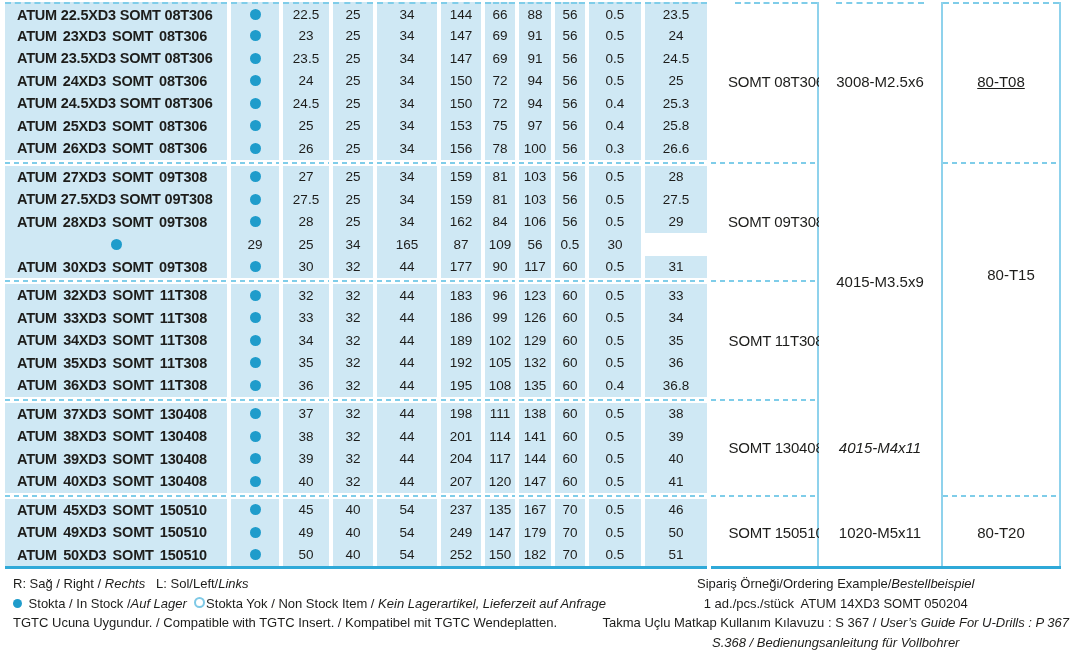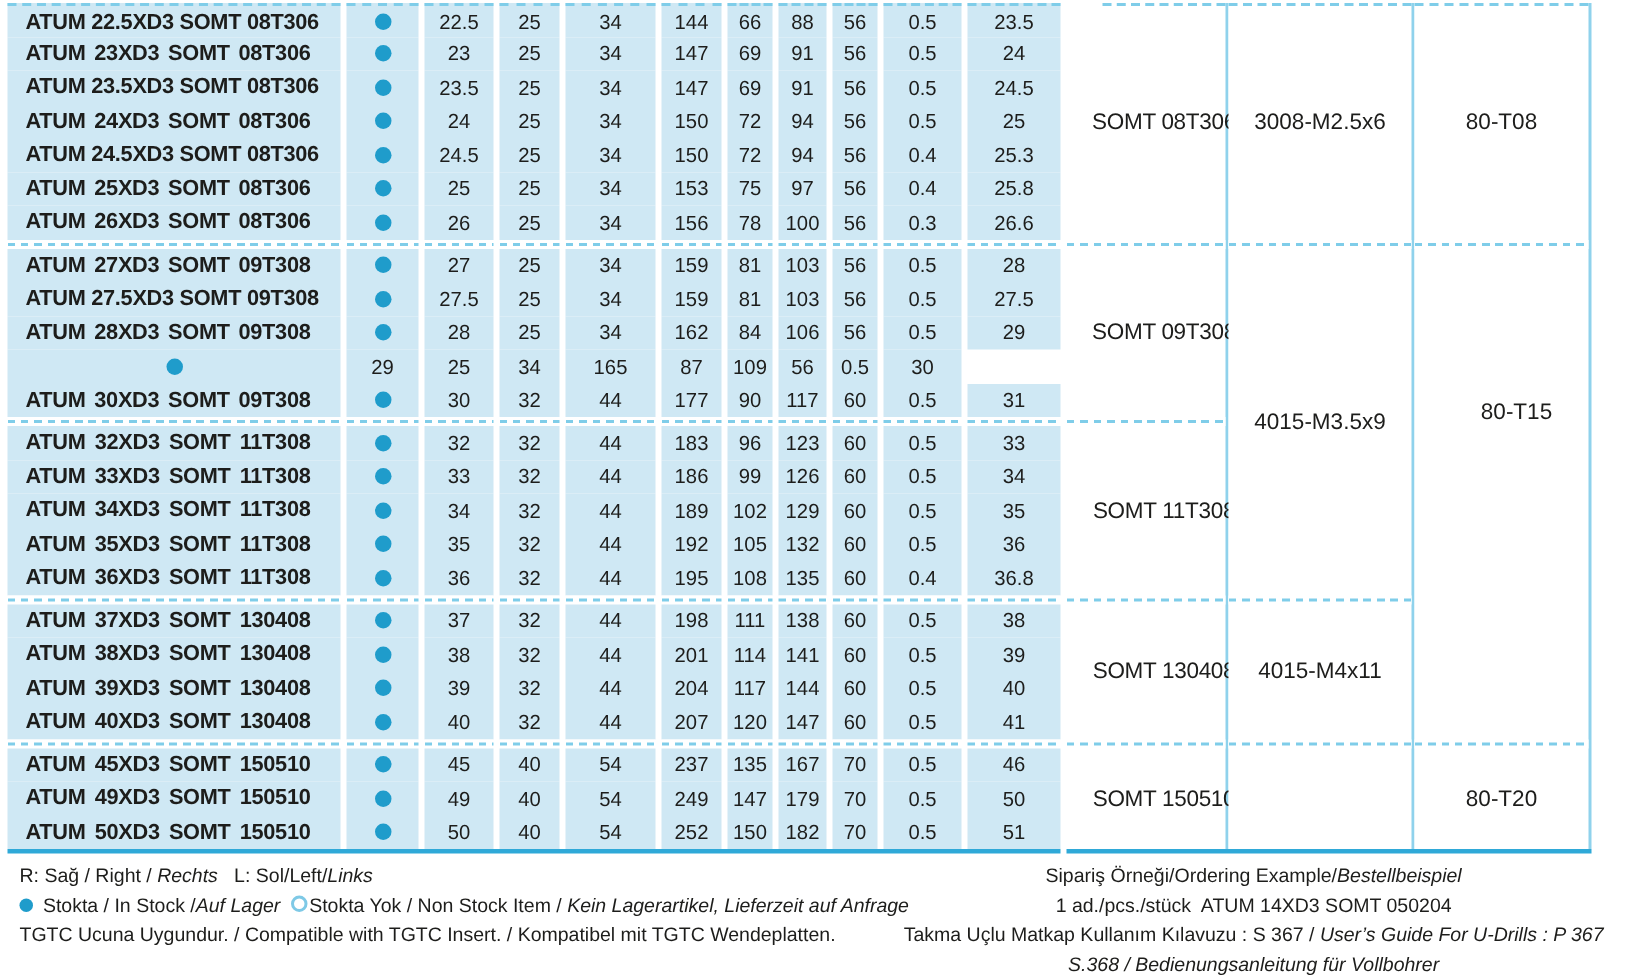--- a/index.html
+++ b/index.html
@@ -21,21 +21,21 @@
   .dot{width:11px;height:11px;border-radius:50%;background:var(--dotBlue);}
   .trow.sep{height:6px;}
   .trow.sep .cell{background:#ffffff;border-top:none;
      background-image:repeating-linear-gradient(90deg,var(--dashBlue) 0 5px,transparent 5px 9px);
      background-size:100% 2px;background-position:center;background-repeat:no-repeat;}
 
   
   .right-panel{display:flex;margin-left:4px;border-bottom:3px solid var(--lineBlue);}
   .rcol{display:flex;flex-direction:column;border-right:2px solid var(--borderBlue);background:#fff;}
   .rcol.insert{width:106px;}
-  .rcol.screw{width:122px;}
+  .rcol.screw{width:122px;align-items:center;}
   .rcol.torx{width:116px;}
   .rcell{box-sizing:border-box;display:flex;align-items:center;justify-content:center;
          font-size:15px;white-space:nowrap;}
   .rcol > .rcell:first-child{border-top:2px dashed var(--dashBlue);}
   .rcell.insert{font-weight:400;font-size:15px;letter-spacing:-0.2px;margin-left:24px;}
   .rcell.offset-top{align-items:flex-start;padding-top:100px;}
   .rsep{height:6px;background:#ffffff;
      background-image:repeating-linear-gradient(90deg,var(--dashBlue) 0 5px,transparent 5px 9px);
      background-size:100% 2px;background-position:center;background-repeat:no-repeat;}
 
@@ -478,25 +478,26 @@
           <div class="rsep"></div>
           <div class="rcell insert" style="height: 90px;">SOMT 130408</div>
           <div class="rsep"></div>
           <div class="rcell insert" style="height: 67.5px;">SOMT 150510</div>
         </div>
       <div class="rcol screw">
           <div class="rcell screw" style="height: 157.5px;">3008-M2.5x6</div>
           <div class="rsep"></div>
           <div class="rcell screw" style="height: 231px;">4015-M3.5x9</div>
           <div class="rsep"></div>
-          <div class="rcell screw" style="height: 90px;">4015-M4x11</div>
-          <div class="rsep"></div>
+          <div class="rcell screw" style="height: 90px; font-style: italic;">4015-M4x11</div>
+          <div class="rsep"></div>
+          <div class="rcell screw" style="height: 67.5px;">1020-M5x11</div>
         </div>
       <div class="rcol torx">
-          <div class="rcell torx" style="height: 157.5px;">80-T08</div>
+          <div class="rcell torx" style="height: 157.5px; text-decoration: underline;">80-T08</div>
           <div class="rsep"></div>
           <div class="rcell torx offset-top" style="height: 327px; margin-left: 20px;">80-T15</div>
           <div class="rsep"></div>
           <div class="rcell torx" style="height: 67.5px;">80-T20</div>
         </div>
     </div>
   </div>
   <div class="footer-left"><div class="fline"><span>R: Sağ / Right / </span><span class="it">Rechts</span><span>   L: Sol/Left/</span><span class="it">Links</span></div><div class="fline"><span class="ldot"></span><span> Stokta / In Stock /</span><span class="it">Auf Lager</span><span>  </span><span class="lring"></span><span>Stokta Yok / Non Stock Item / </span><span class="it">Kein Lagerartikel, Lieferzeit auf Anfrage</span></div><div class="fline"><span>TGTC Ucuna Uygundur. / Compatible with TGTC Insert. / Kompatibel mit TGTC Wendeplatten.</span></div></div>
   <div class="footer-right"><div class="fline"><span>Sipariş Örneği/Ordering Example/</span><span class="it">Bestellbeispiel</span></div><div class="fline"><span>1 ad./pcs./stück  ATUM 14XD3 SOMT 050204</span></div><div class="fline"><span>Takma Uçlu Matkap Kullanım Kılavuzu : S 367 / </span><span class="it">User’s Guide For U-Drills : P 367</span></div><div class="fline"><span class="it">S.368 / Bedienungsanleitung für Vollbohrer</span></div></div>
 </div>

